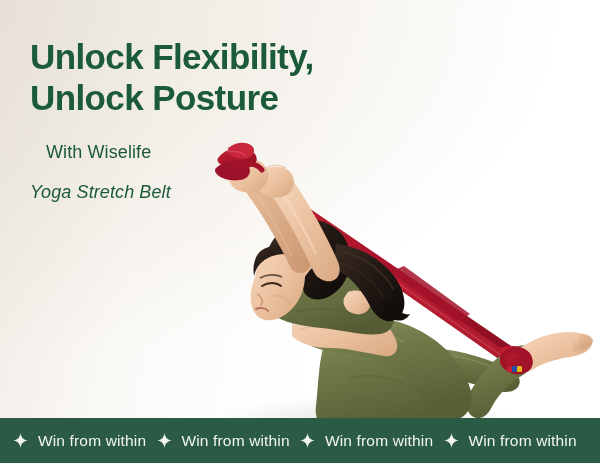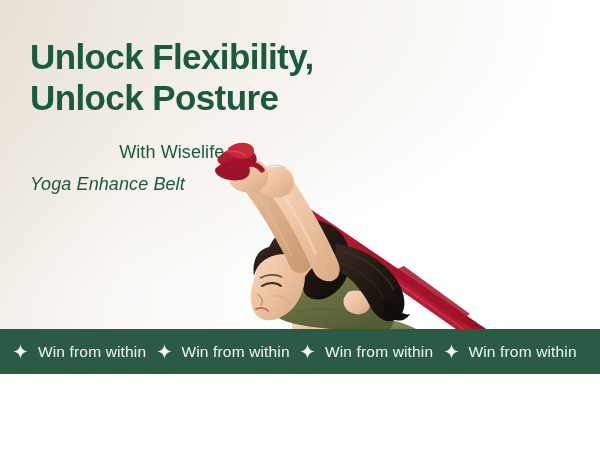--- a/index.html
+++ b/index.html
@@ -2,21 +2,21 @@
 <html><head>
 <meta charset="utf-8">
 <style>
   html,body{margin:0;padding:0;}
   body{
     width:600px;height:470px;overflow:hidden;
     font-family:"Liberation Sans", sans-serif;
     background:#ffffff;
   }
   #poster{
-    position:relative;width:600px;height:374px;overflow:hidden;
+    position:relative;width:600px;height:463px;overflow:hidden;
     background:
       radial-gradient(120% 100% at 0% 0%, #eeeae3 0%, #f3f0ea 32%, #faf8f5 58%, #ffffff 78%);
   }
   
   #poster:before{
     content:"";position:absolute;inset:0;
     background:linear-gradient(100deg,rgba(225,216,203,.55) 0%,rgba(238,232,222,.25) 26%,rgba(255,255,255,0) 55%);
     pointer-events:none;
   }
 
@@ -24,21 +24,21 @@
   .copy{position:absolute;left:30px;top:36px;z-index:30;}
   .headline{
     color:#1b5a3b;
     font-size:35px;line-height:41px;
     font-weight:700;letter-spacing:-0.6px;
     margin:0;white-space:nowrap;
   }
   .subline-wrap{margin-top:22px;}
   .sub1{
     color:#1b5a3b;font-size:18px;line-height:24px;
-    font-weight:400;letter-spacing:0.1px;margin:8px;white-space:nowrap;text-align:center;
+    font-weight:400;letter-spacing:0.1px;margin:16px;white-space:nowrap;
   }
   .sub2{
     color:#1b5a3b;font-size:18px;line-height:24px;
     font-weight:400;font-style:italic;letter-spacing:0.1px;margin:2px 0 0 0;white-space:nowrap;
   }
 
   
   .photo{position:absolute;left:0;top:0;width:600px;height:432px;z-index:20;}
   .photo svg{display:block;width:600px;height:432px;}
 
@@ -262,21 +262,21 @@
       </g>
 
     </svg>
   </div>
 
   <div class="copy">
     <h1 class="headline">Unlock Flexibility,</h1>
     <h1 class="headline">Unlock Posture</h1>
     <div class="subline-wrap">
       <p class="sub1">With Wiselife</p>
-      <p class="sub2">Yoga Enhance Belt</p>
+      <p class="sub2">Yoga Stretch Belt</p>
     </div>
   </div>
 
   <div class="banner">
     <div class="banner-track">
 
       <div class="marquee-item">
         <svg class="sparkle" width="15" height="15" viewBox="0 0 16 16">
           <path d="M8 0 C8.7 5.0 11.0 7.3 16 8 C11.0 8.7 8.7 11.0 8 16 C7.3 11.0 5.0 8.7 0 8 C5.0 7.3 7.3 5.0 8 0 Z" fill="#f2f5f1"></path>
         </svg>

